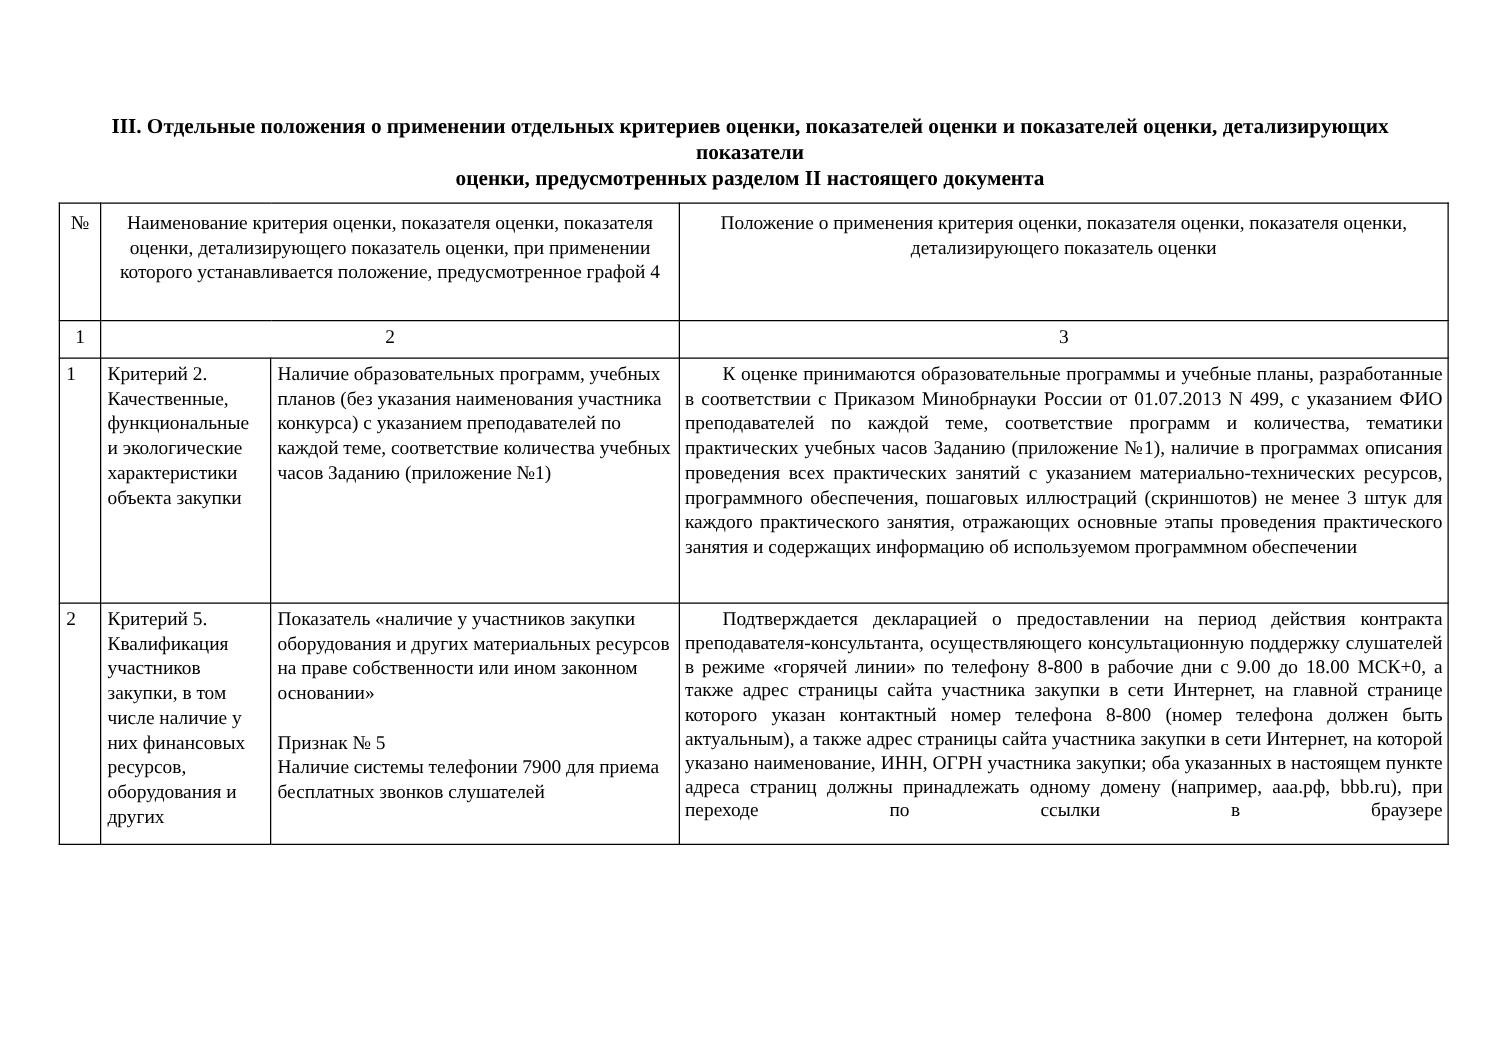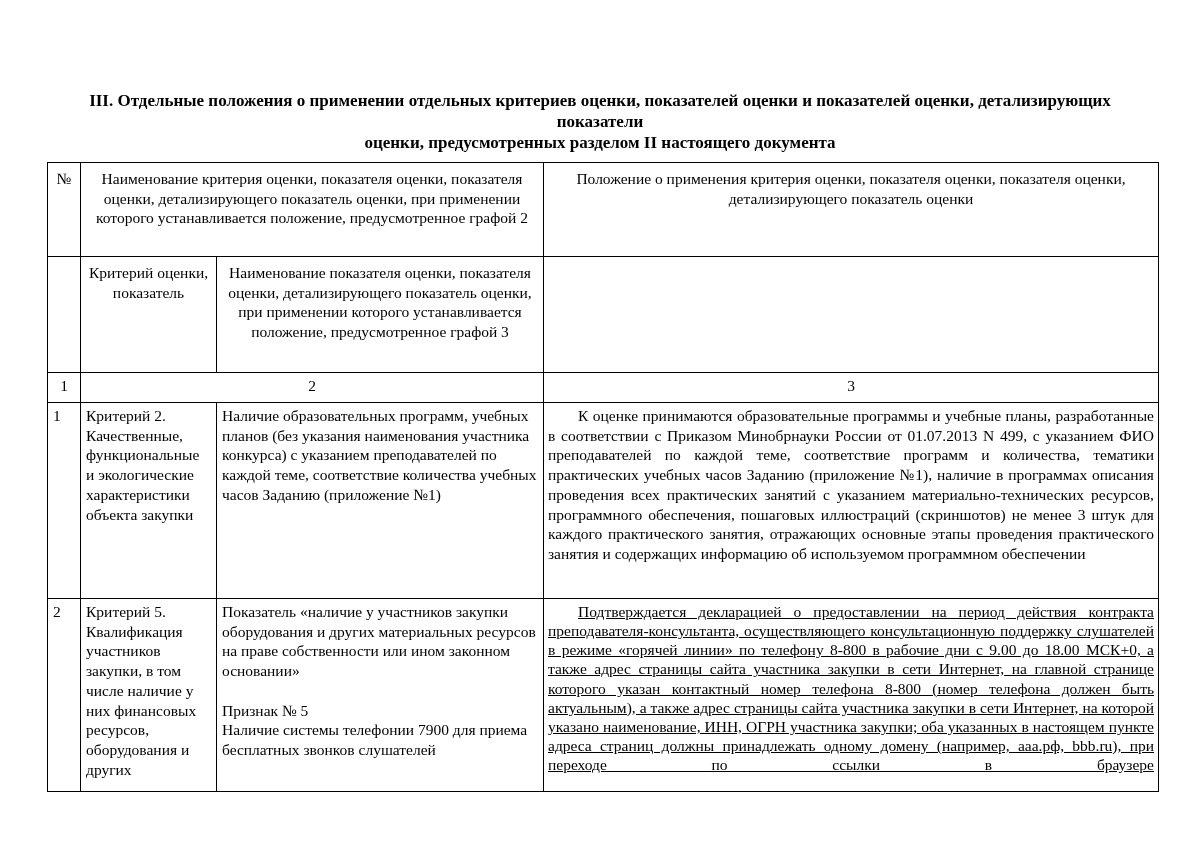--- a/index.html
+++ b/index.html
@@ -55,21 +55,20 @@
     padding-left: 4px !important;
     padding-right: 4px !important;
     margin-left: 36px;
   }
   .provbox1 { height: 188px; overflow: hidden; }
   .provbox2 {
     height: 187px;
     overflow: hidden;
     line-height: 19.15px;
     text-align-last: justify;
-    text-decoration: underline;
   }
   .indbox { height: 185px; overflow: hidden; }
   .sign-title { margin-top: 19.7px; }
 </style>
 </head>
 <body>
 
 <div class="doc-title">III. Отдельные положения о применении отдельных критериев оценки, показателей оценки и показателей оценки, детализирующих показатели
 оценки, предусмотренных разделом II настоящего документа</div>
 
@@ -77,30 +76,24 @@
   <colgroup>
     <col style="width:33px">
     <col style="width:136px">
     <col style="width:327px">
     <col style="width:615px">
   </colgroup>
 
   <tbody>
       <tr style="height:94px;">
     <td class="hdr">№</td>
-    <td class="hdr" colspan="2">Наименование критерия оценки, показателя оценки, показателя оценки, детализирующего показатель оценки, при применении которого устанавливается положение, предусмотренное графой 2</td>
+    <td class="hdr" colspan="2">Наименование критерия оценки, показателя оценки, показателя оценки, детализирующего показатель оценки, при применении которого устанавливается положение, предусмотренное графой 4</td>
     <td class="hdr">Положение о применения критерия оценки, показателя оценки, показателя оценки, детализирующего показатель оценки</td>
   </tr>
 
-  <tr style="height:116px;">
-    <td></td>
-    <td class="hdr">Критерий оценки, показатель</td>
-    <td class="hdr">Наименование показателя оценки, показателя оценки, детализирующего показатель оценки, при применении которого устанавливается положение, предусмотренное графой 3</td>
-    <td></td>
-  </tr>
 
   <tr style="height:30px;">
     <td class="cell-center">1</td>
     <td class="cell-center" colspan="2">2</td>
     <td class="cell-center">3</td>
   </tr>
 
   <tr style="height:196px;">
     <td>1</td>
     <td class="pre">Критерий 2.

